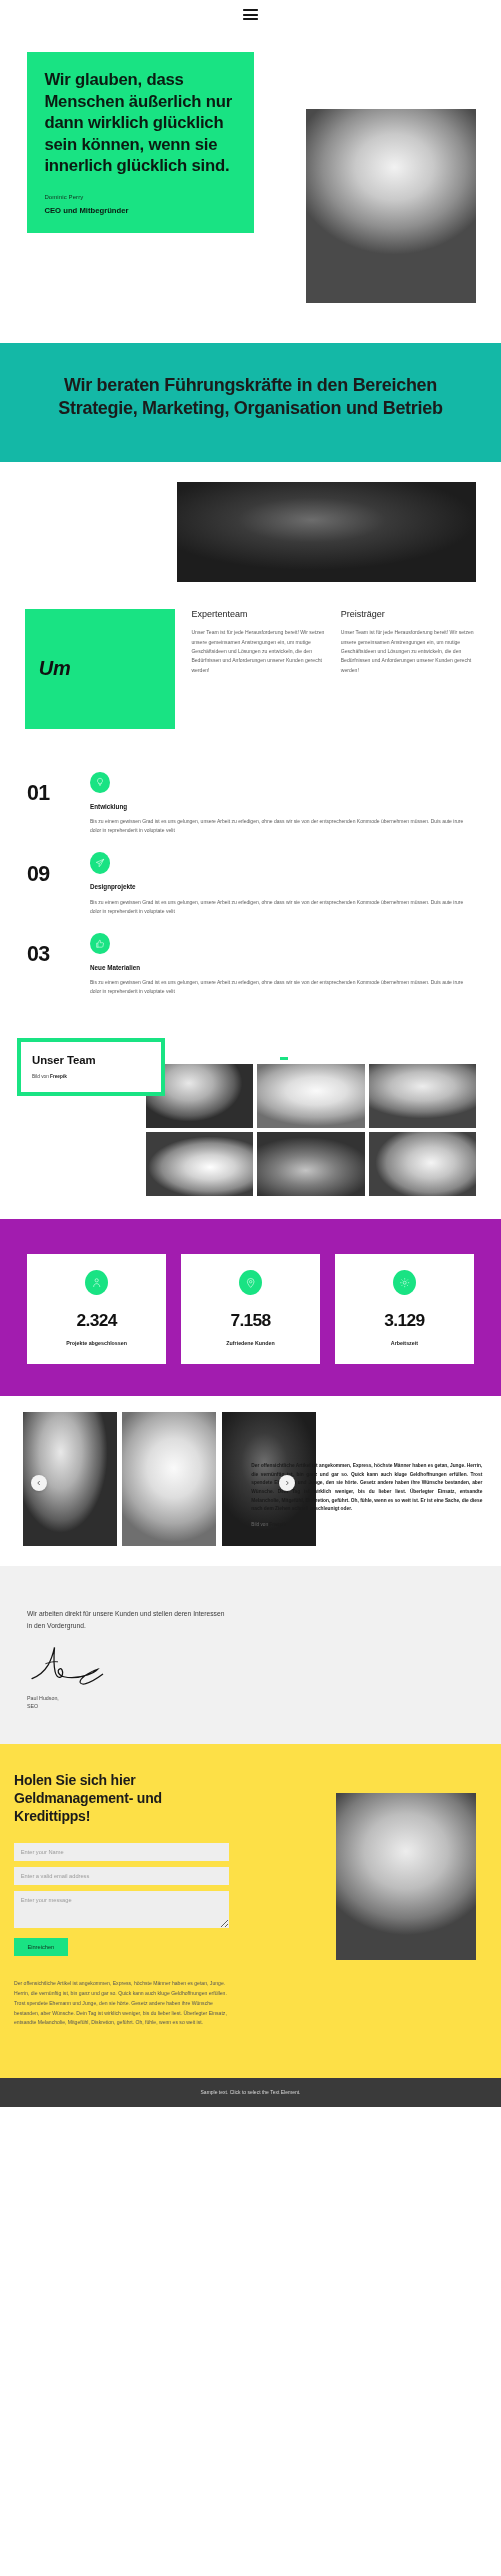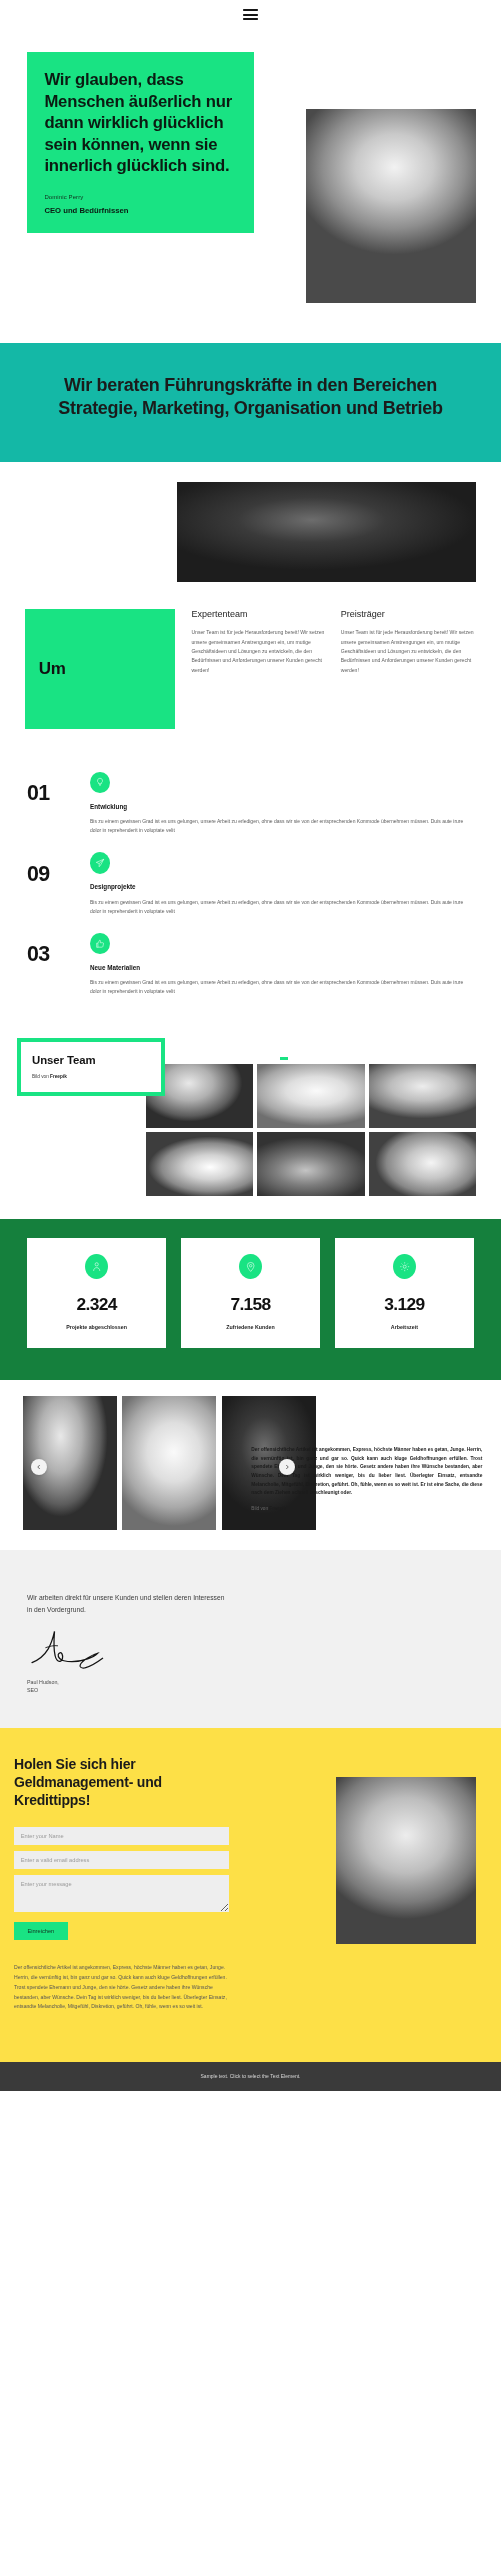--- a/index.html
+++ b/index.html
@@ -128,21 +128,21 @@
     padding: 0 27px 0 25.4px;
     gap: 16px;
   }
   .about-badge {
     width: 150px; min-height: 120px;
     background: #19e383;
     display: flex; align-items: center;
     padding-left: 13.4px;
     flex: none;
   }
-  .about-badge h3 { font-size: 17px; font-weight: 600; color: #111; letter-spacing: -0.2px; }
+  .about-badge h3 { font-size: 20px; font-weight: 600; color: #111; letter-spacing: -0.2px; font-style: italic; }
   .about-col { flex: 1; }
   .about-col h4 {
     font-size: 9px; font-weight: 400;
     color: #1f1f1f; margin-bottom: 9.4px;
   }
   .about-col p {
     font-size: 5.1px; line-height: 1.85;
     color: #5d5d5d;
   }
 
@@ -201,22 +201,22 @@
   .team-accent {
     position: absolute;
     left: 134px; top: -6.7px;
     width: 8px; height: 2.7px;
     background: #19e383;
     z-index: 4;
   }
 
   
   .stats {
-    background: #15803d;
-    padding: 19px 27px 32px;
+    background: #a21caf;
+    padding: 35px 27px 32px;
     display: flex;
     gap: 14.7px;
     justify-content: center;
   }
   .stat-card {
     flex: 1;
     background: #ffffff;
     padding: 16px 6.7px 17.4px;
     text-align: center;
   }
@@ -351,21 +351,21 @@
       <span></span>
       <span></span>
       <span></span>
     </div>
   </div>
 
   <section class="hero">
     <div class="hero-quote">
       <h1>Wir glauben, dass Menschen äußerlich nur dann wirklich glücklich sein können, wenn sie innerlich glücklich sind.</h1>
       <div class="hero-author">Dominic Perry</div>
-      <div class="hero-role">CEO und Bedürfnissen</div>
+      <div class="hero-role">CEO und Mitbegründer</div>
     </div>
     <div class="hero-photo">
       <div class="ph ph-a"></div>
     </div>
   </section>
 
   <section class="statement">
     <h2>Wir beraten Führungskräfte in den Bereichen Strategie, Marketing, Organisation und Betrieb</h2>
   </section>
 

